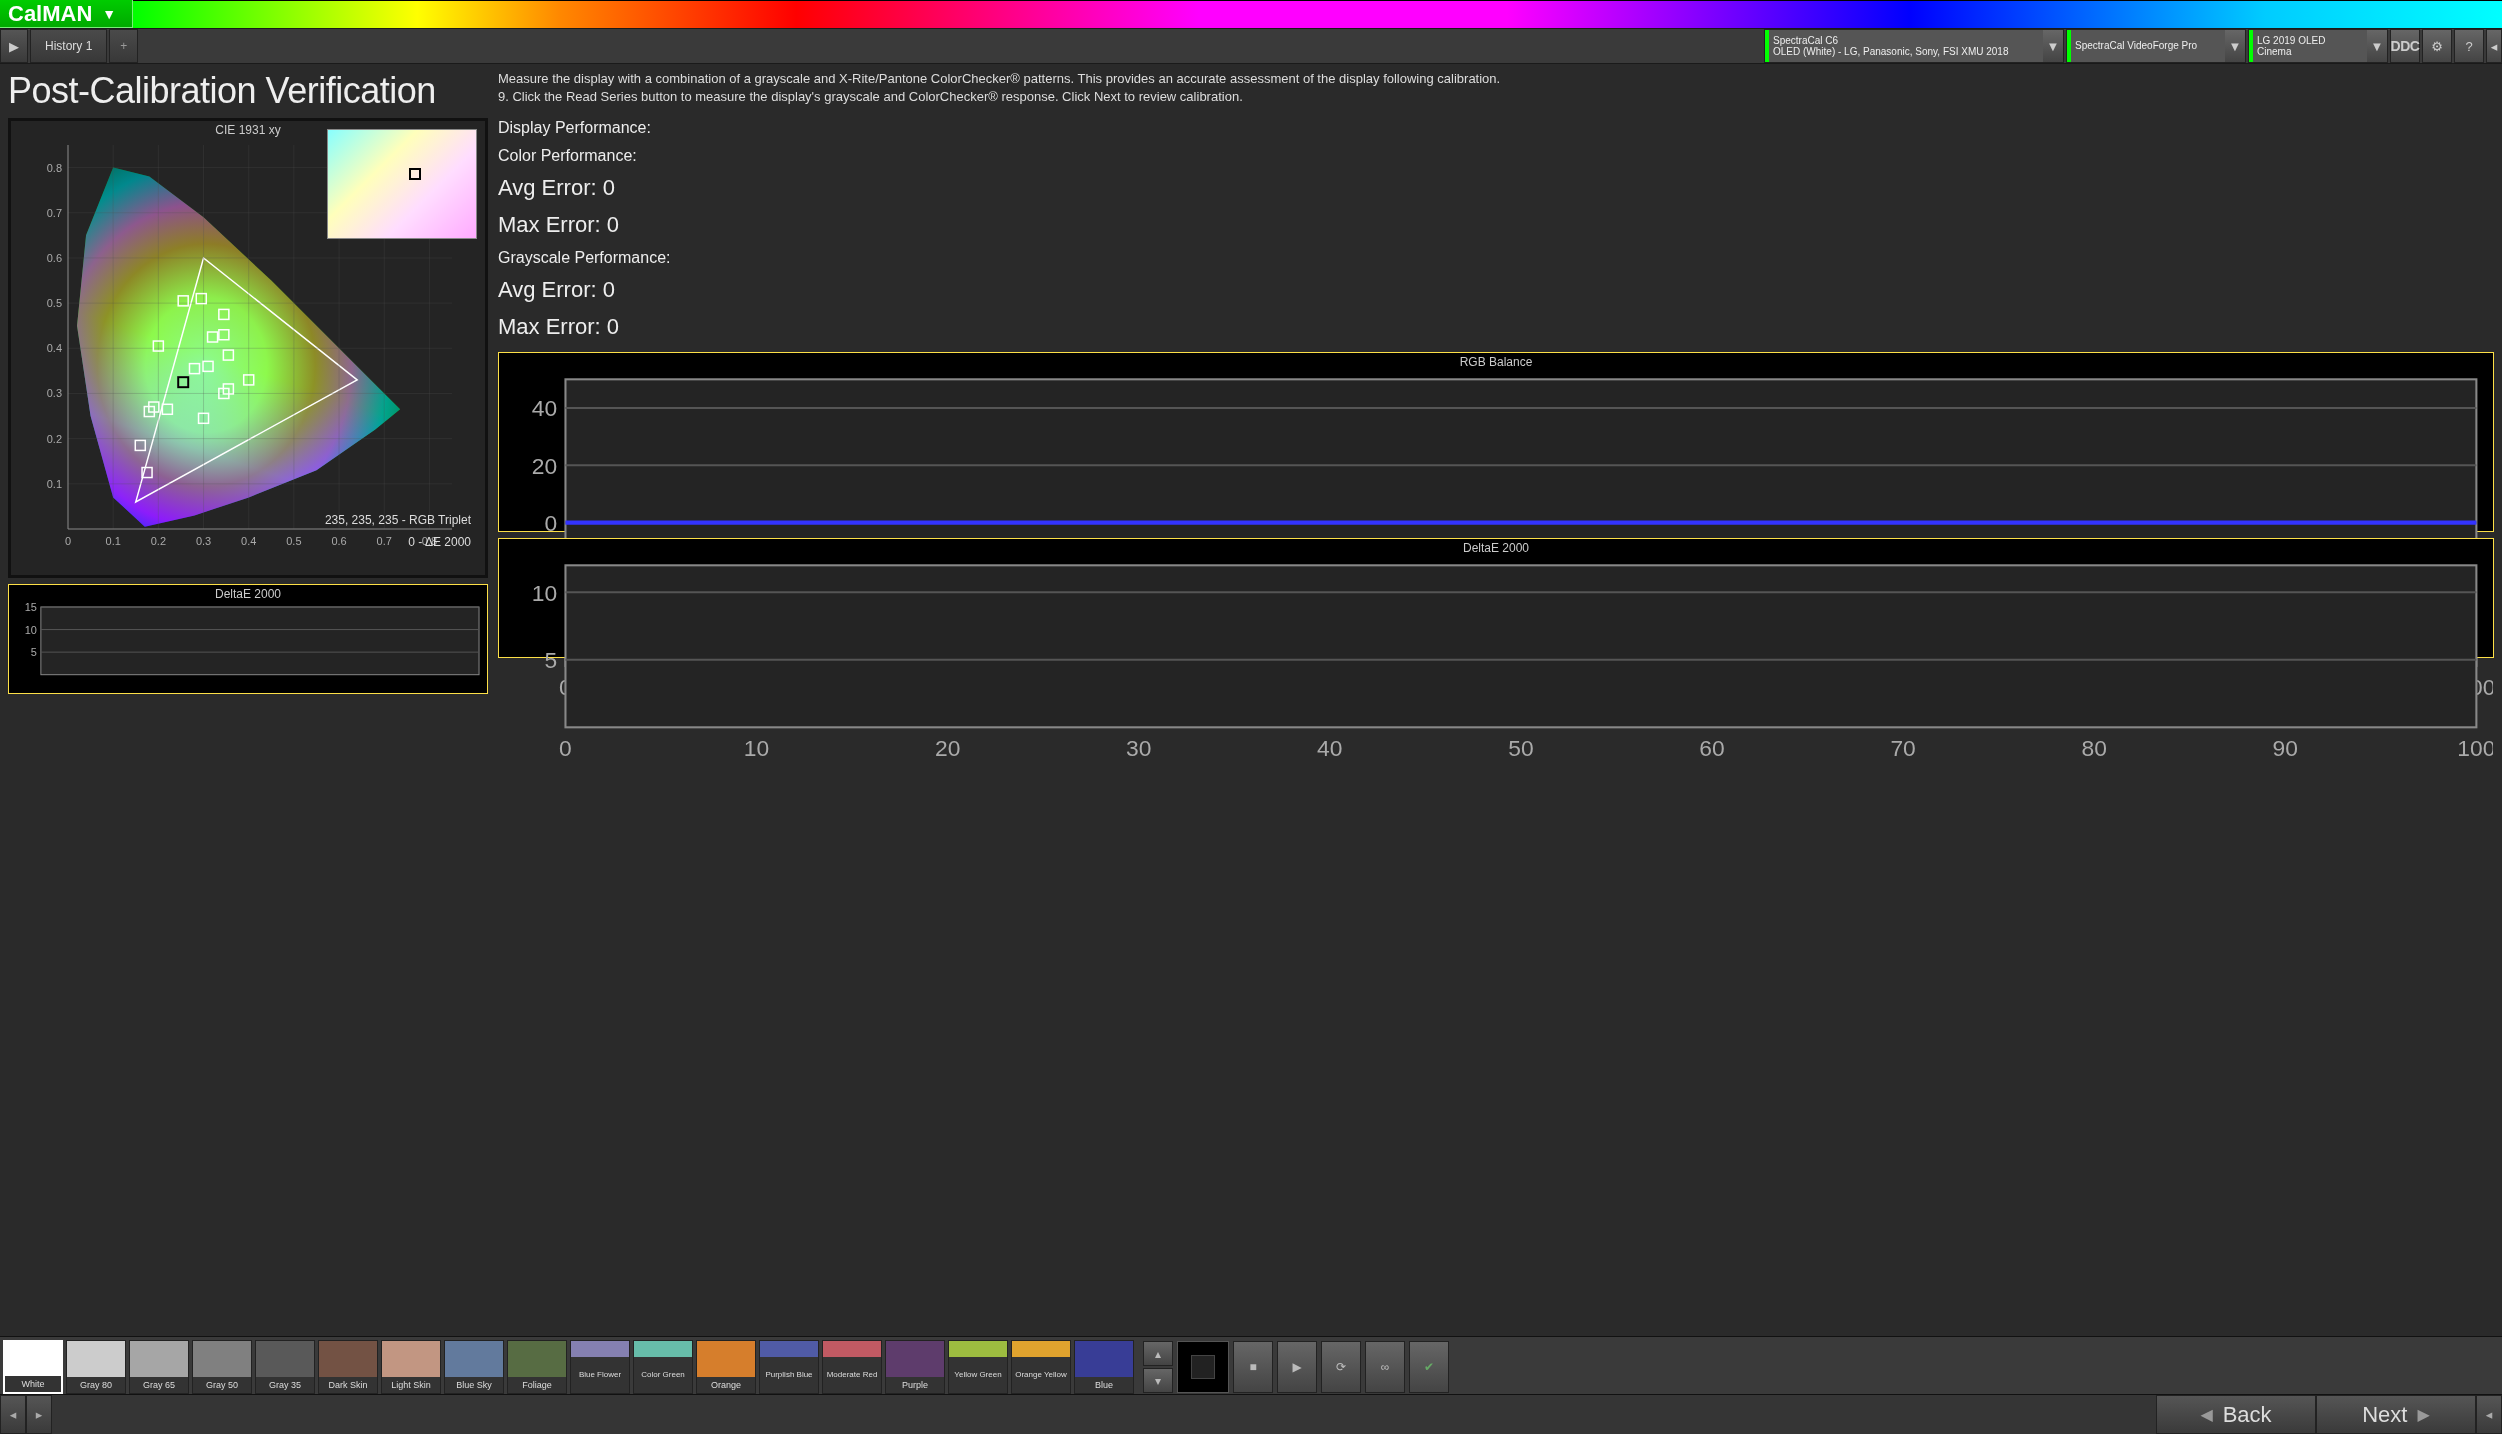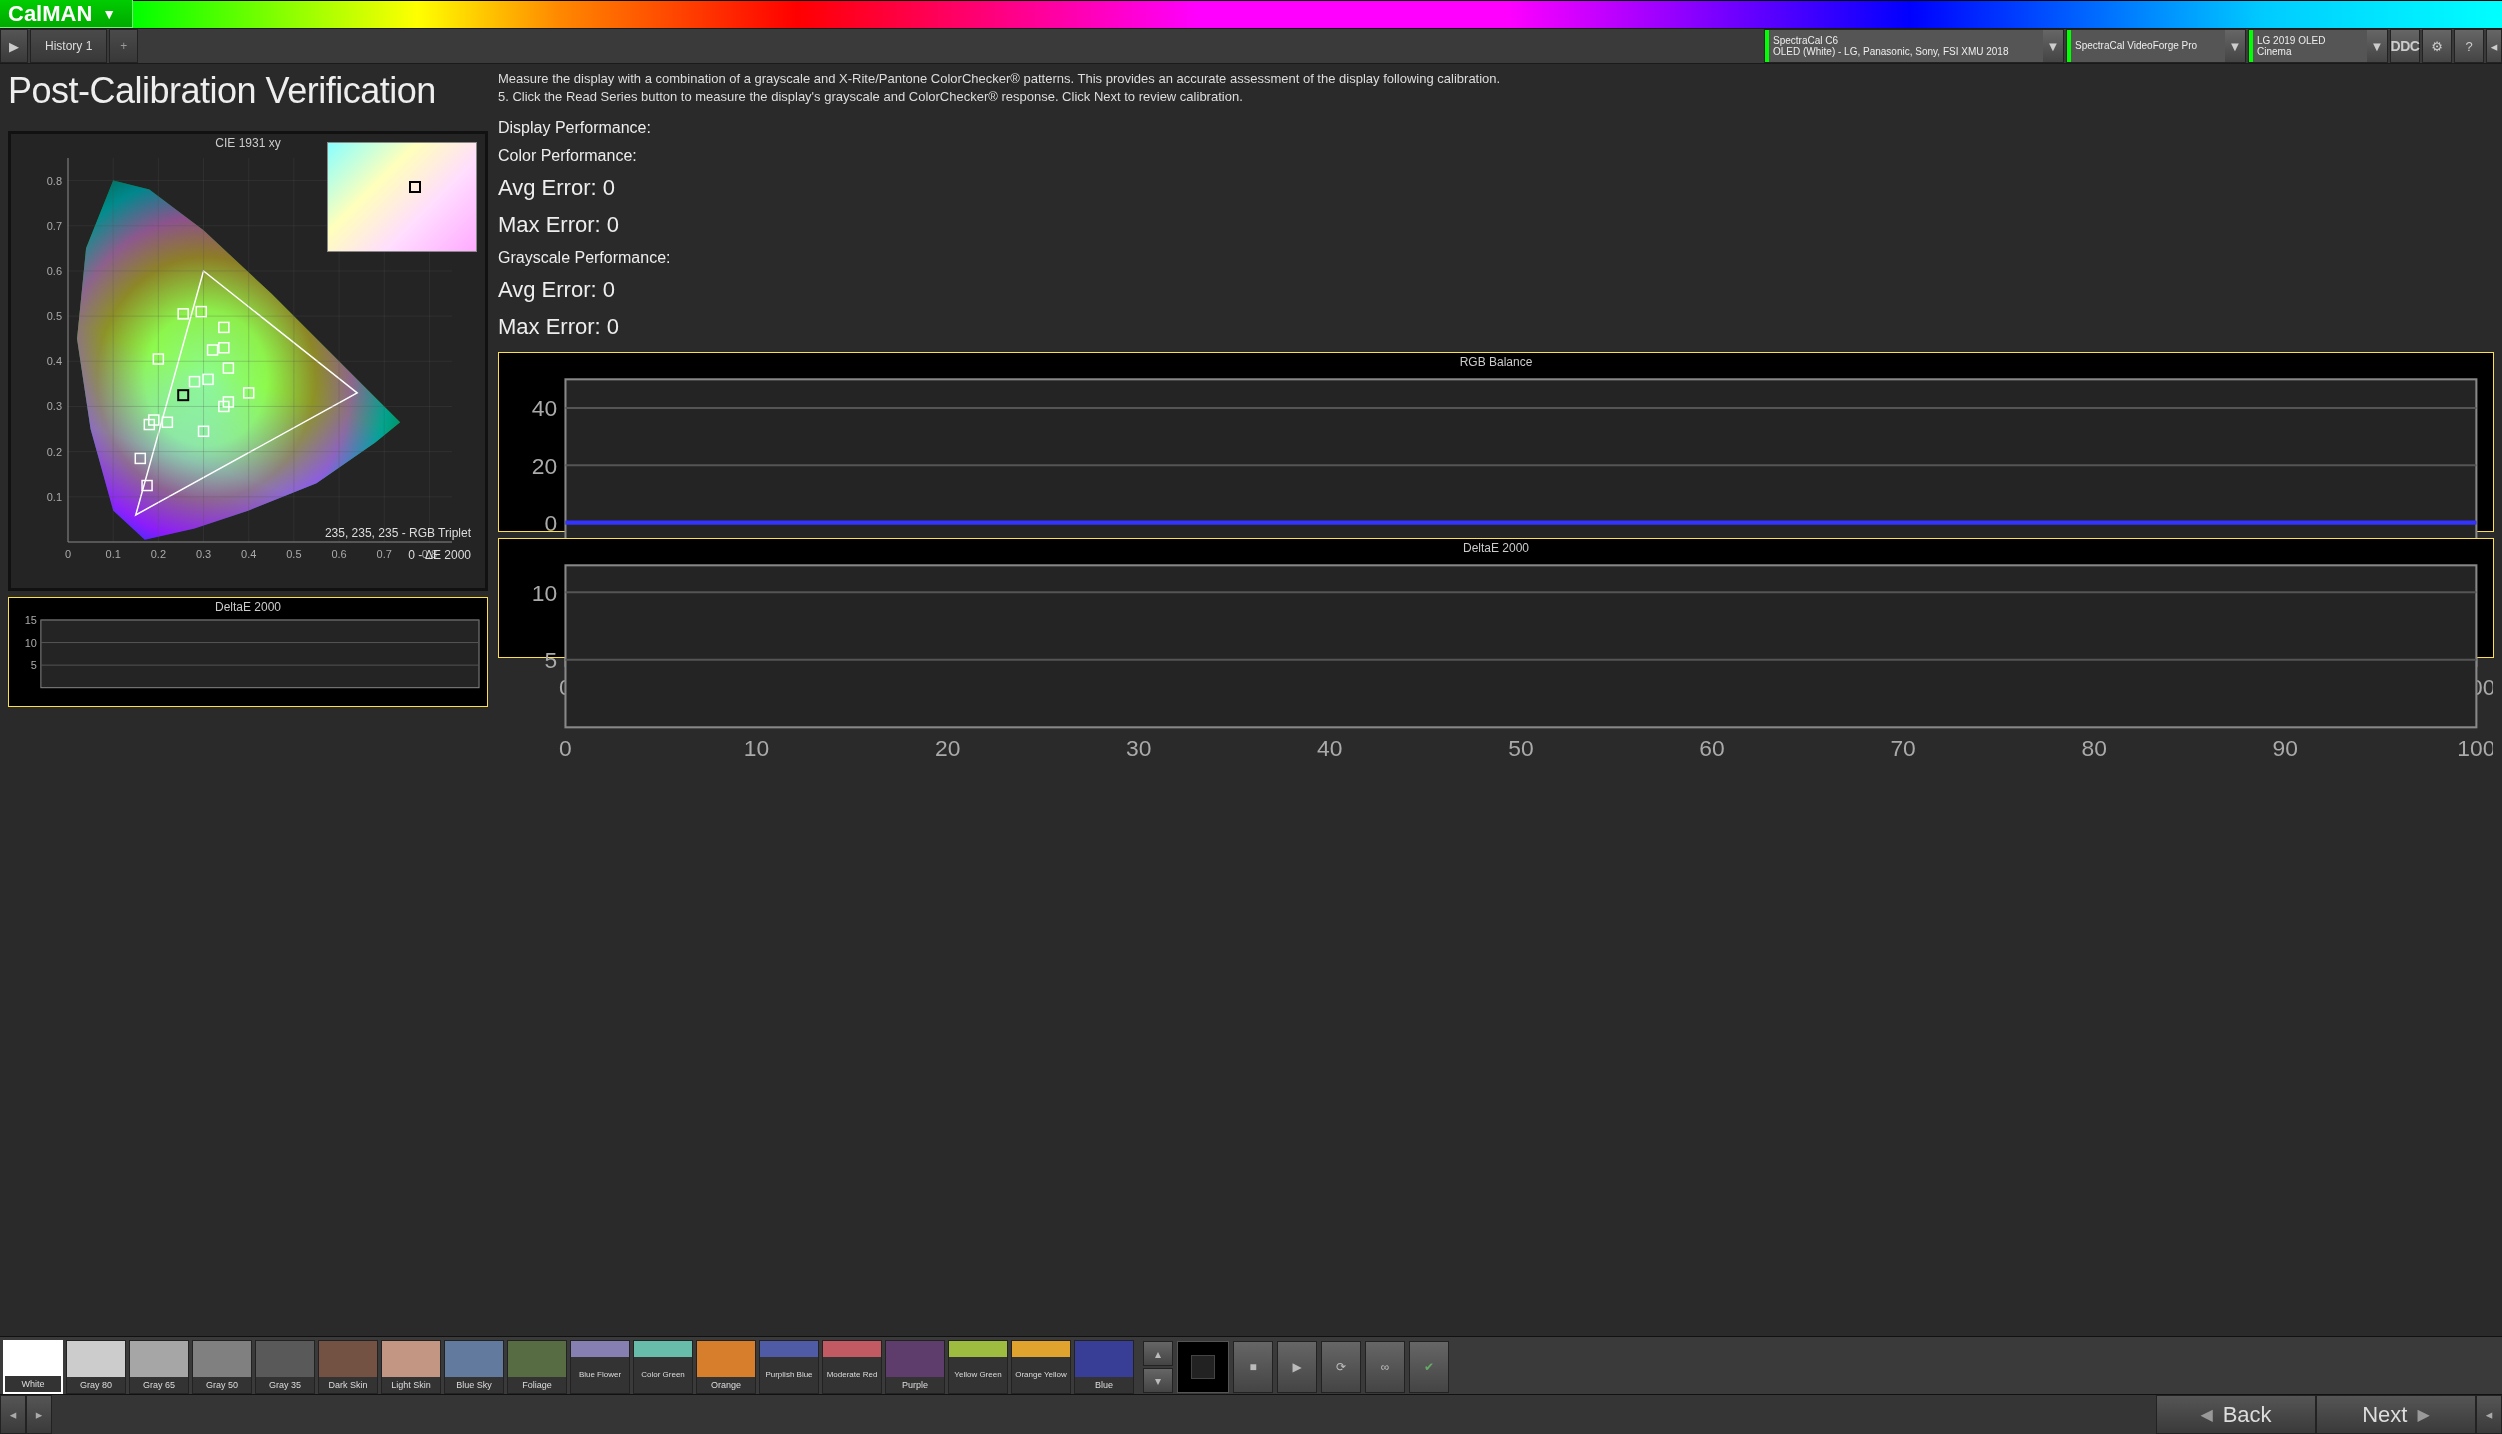--- a/index.html
+++ b/index.html
@@ -23,21 +23,21 @@
   .devsel .txt { flex: 1; padding: 2px 4px; display: flex; flex-direction: column; justify-content: center; font-size: 10px; line-height: 1.15; color: #eee; overflow: hidden; }
   .devsel .dd { width: 20px; display: flex; align-items: center; justify-content: center; color: #ccc; background: linear-gradient(#666,#444); }
   .util { width: 30px; background: linear-gradient(#666,#444); border: 1px solid #222; display: flex; align-items: center; justify-content: center; color: #ccc; cursor: pointer; font-size: 13px; }
   .util.ddc { font-size: 14px; font-weight: bold; letter-spacing: -0.5px; }
 
   
   .main { flex: 1; display: flex; padding: 6px 8px 0 8px; gap: 10px; overflow: hidden; }
   .colL { width: 480px; display: flex; flex-direction: column; }
   .colR { flex: 1; display: flex; flex-direction: column; }
 
-  h1.pagetitle { font-size: 36px; font-weight: 400; color: #eee; margin-bottom: 19px; letter-spacing: -0.5px; }
+  h1.pagetitle { font-size: 36px; font-weight: 400; color: #eee; margin-bottom: 6px; letter-spacing: -0.5px; }
 
   .instructions { font-size: 13px; color: #ddd; line-height: 1.4; margin-bottom: 8px; }
 
   .panel { background: #242424; border: 3px solid #111; position: relative; }
   .panel-title { text-align: center; color: #ccc; font-size: 12px; padding: 2px 0; }
 
   
   .cie-panel { height: 460px; }
   .cie-plot { position: relative; width: 420px; height: 410px; margin: 0 auto; }
   .cie-plot svg { position: absolute; inset: 0; }
@@ -238,21 +238,21 @@
           <line class="gridline" x1="32" y1="26.66666666666667" x2="472" y2="26.66666666666667"></line>
           <text class="ytick" x="28" y="30.66666666666667" text-anchor="end">10</text>
           <line class="gridline" x1="32" y1="4" x2="472" y2="4"></line>
           <text class="ytick" x="28" y="8" text-anchor="end">15</text>
         </svg>
     </div>
   </div>
 
   <div class="colR">
     <div class="instructions" style="white-space:pre-line">Measure the display with a combination of a grayscale and X-Rite/Pantone ColorChecker® patterns. This provides an accurate assessment of the display following calibration.
-5. Click the Read Series button to measure the display's grayscale and ColorChecker® response. Click Next to review calibration.</div>
+9. Click the Read Series button to measure the display's grayscale and ColorChecker® response. Click Next to review calibration.</div>
 
     <div class="metrics">
       <div class="hdr">Display Performance:</div>
       <div class="hdr">Color Performance:</div>
       <div><span>Avg Error:</span> <span>0</span></div>
       <div><span>Max Error:</span> <span>0</span></div>
       <div class="hdr">Grayscale Performance:</div>
       <div><span>Avg Error:</span> <span>0</span></div>
       <div><span>Max Error:</span> <span>0</span></div>
     </div>

